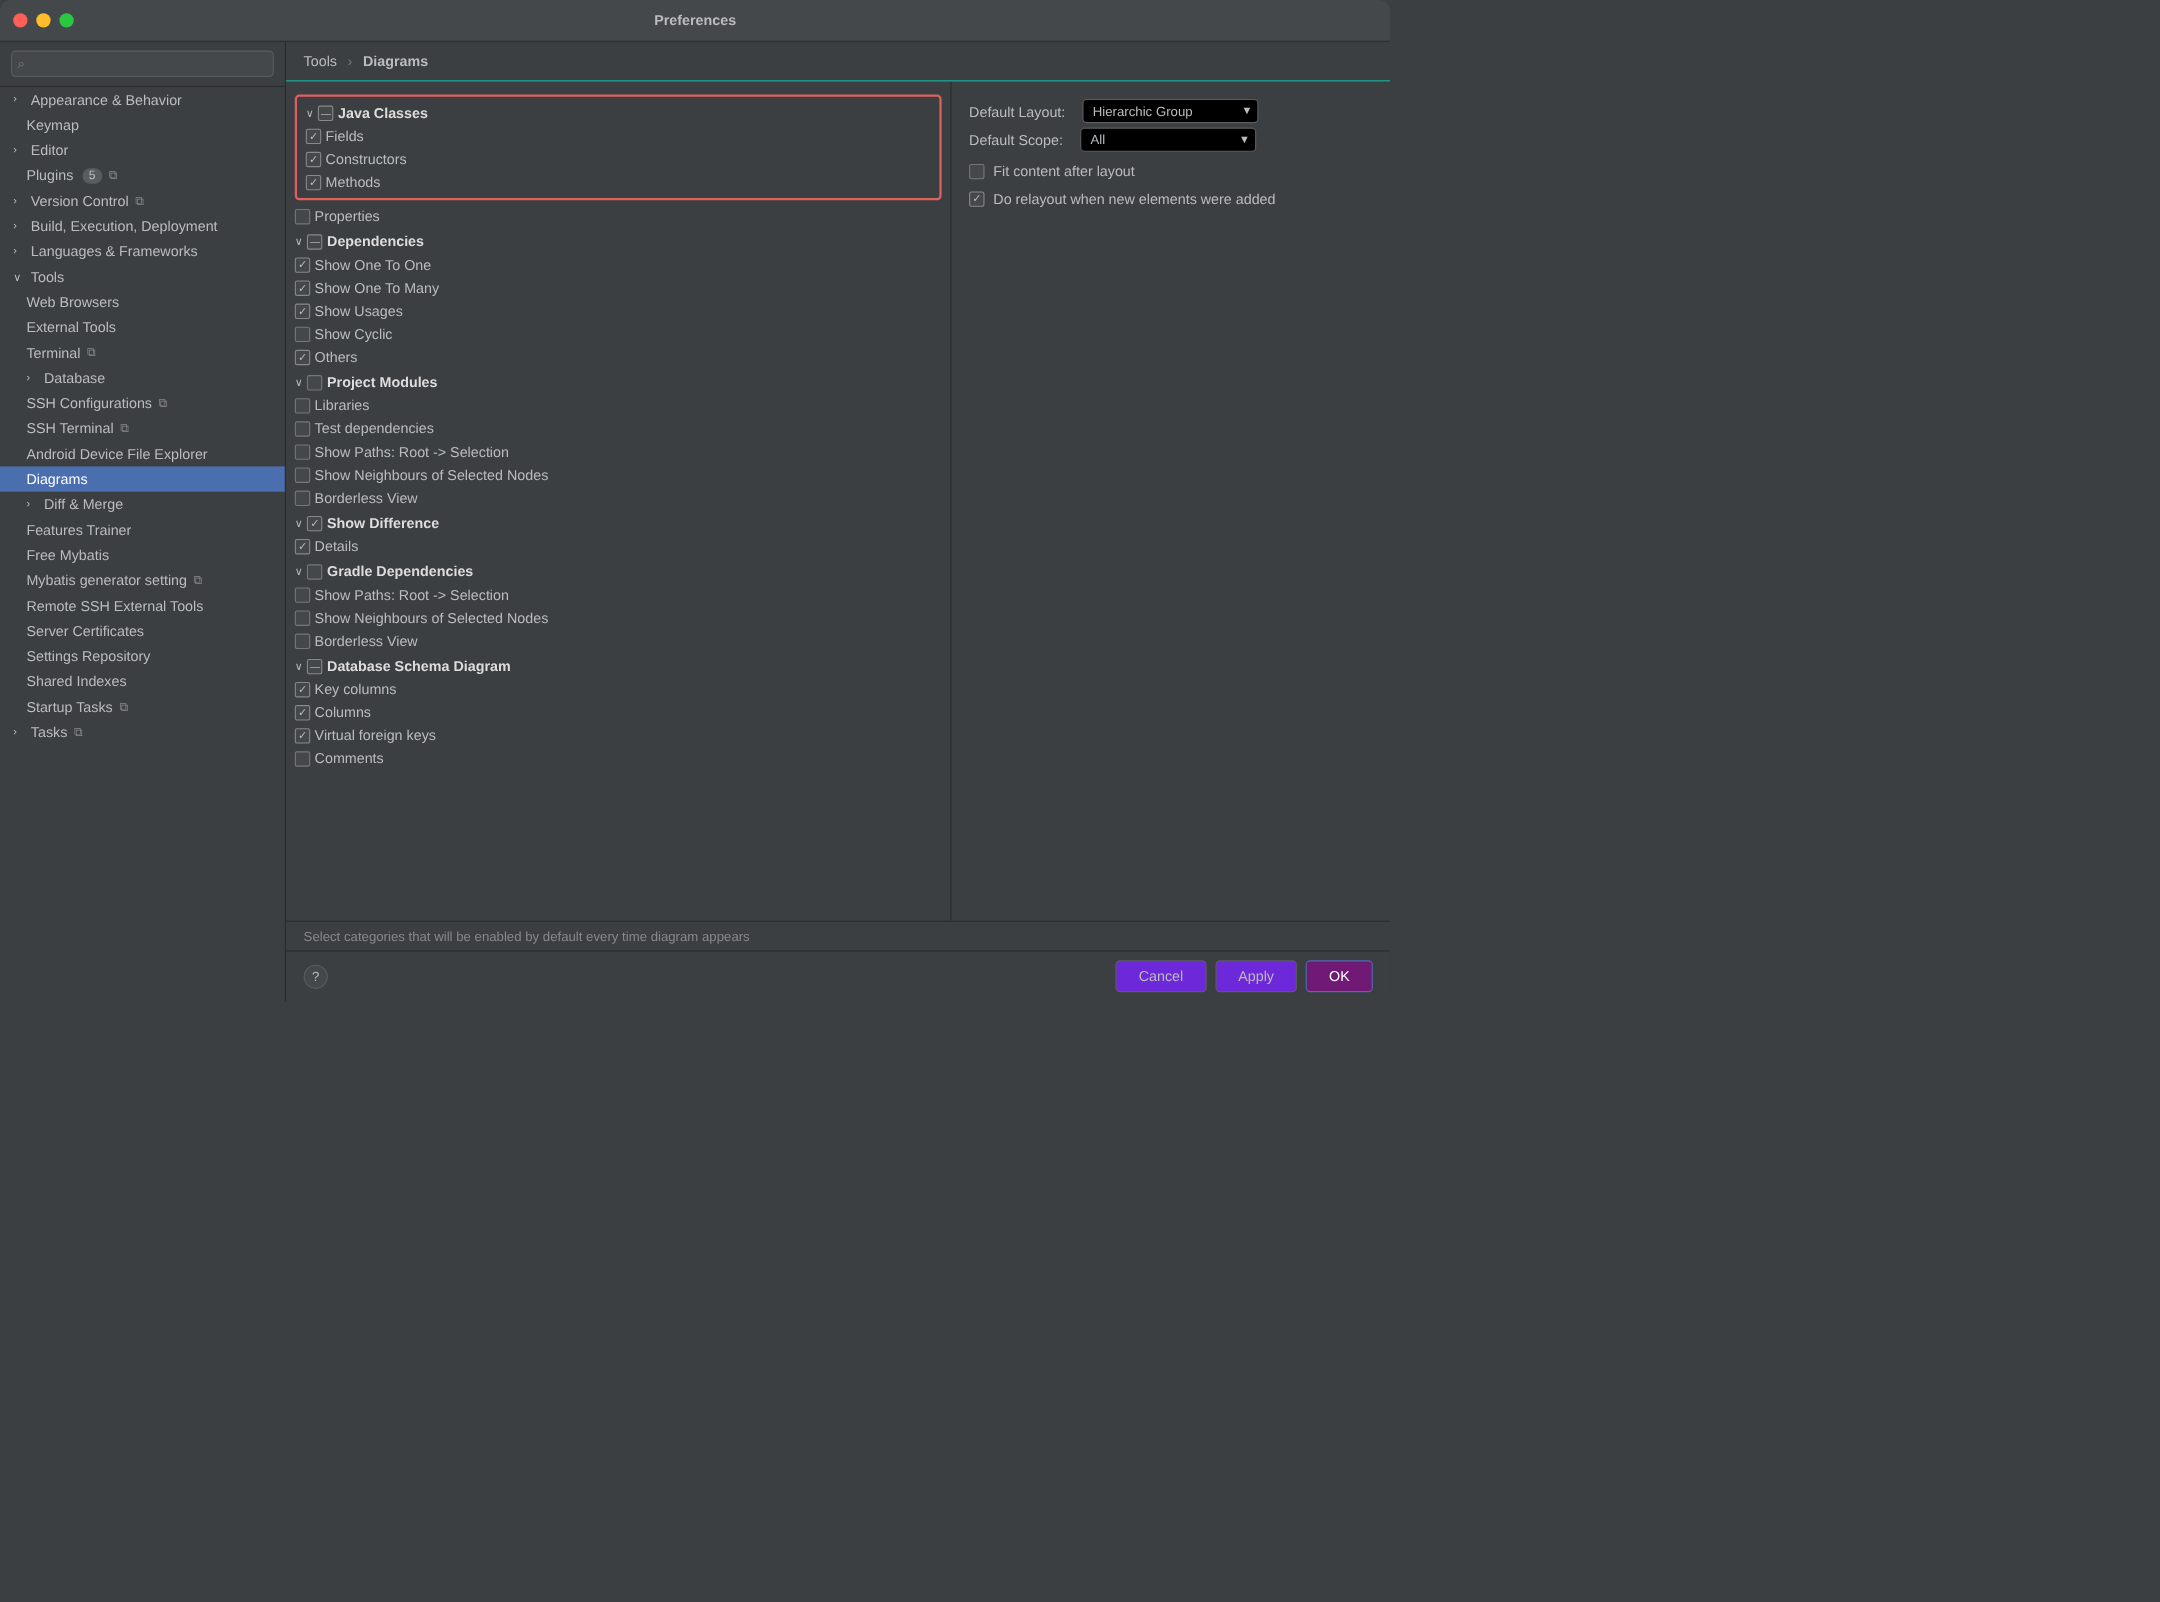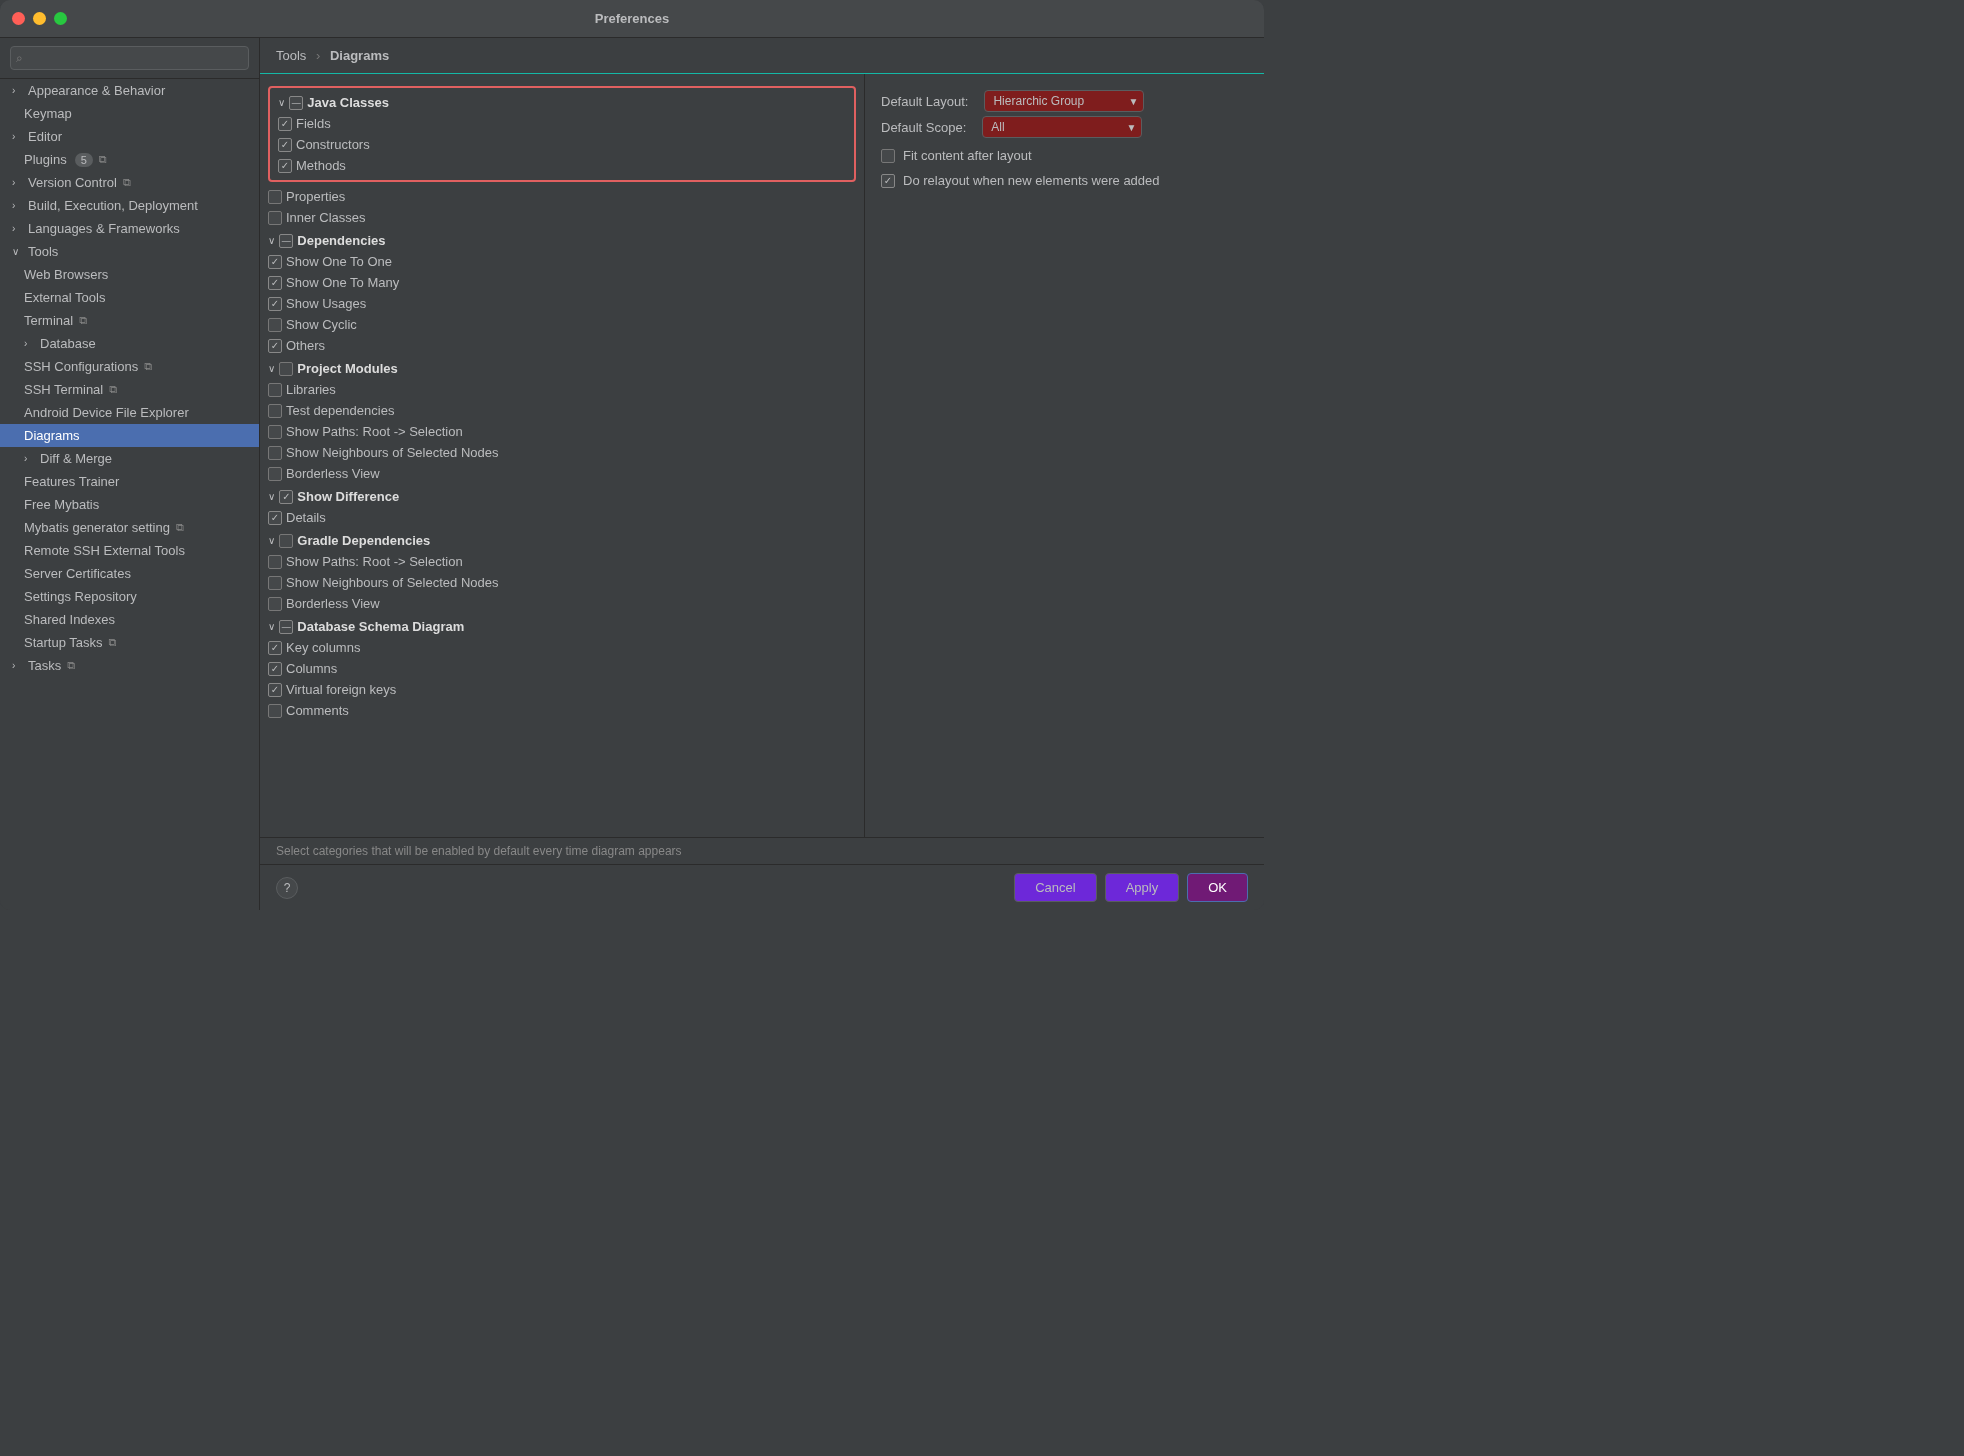--- a/index.html
+++ b/index.html
@@ -231,21 +231,21 @@
       color: #bbbcbe;
       font-size: 13px;
     }
     .option-label-text {
       color: #bbbcbe;
       font-size: 13px;
       margin-right: 8px;
       white-space: nowrap;
     }
     .select-box {
-      background: #7f1d1d;
+      background: #000000;
       border: 1px solid #5a5d5f;
       border-radius: 4px;
       color: #bbbcbe;
       padding: 3px 24px 3px 8px;
       font-size: 12px;
       appearance: none;
       outline: none;
       cursor: pointer;
       position: relative;
       min-width: 160px;
@@ -466,24 +466,20 @@
             <div class="tree-row tree-indent-2">
               <span class="checkbox checked"></span>
               <span class="tree-label">Methods</span>
             </div>
           </div>
 
           <div class="tree-row tree-indent-2">
             <span class="checkbox"></span>
             <span class="tree-label">Properties</span>
           </div>
-          <div class="tree-row tree-indent-2">
-            <span class="checkbox"></span>
-            <span class="tree-label">Inner Classes</span>
-          </div>
 
           <div class="tree-row tree-indent-0" style="margin-top:2px;">
             <span style="font-size:10px;color:#bbbcbe;">∨</span>
             <span class="checkbox mixed"></span>
             <span class="tree-label bold">Dependencies</span>
           </div>
           <div class="tree-row tree-indent-2">
             <span class="checkbox checked"></span>
             <span class="tree-label">Show One To One</span>
           </div>

